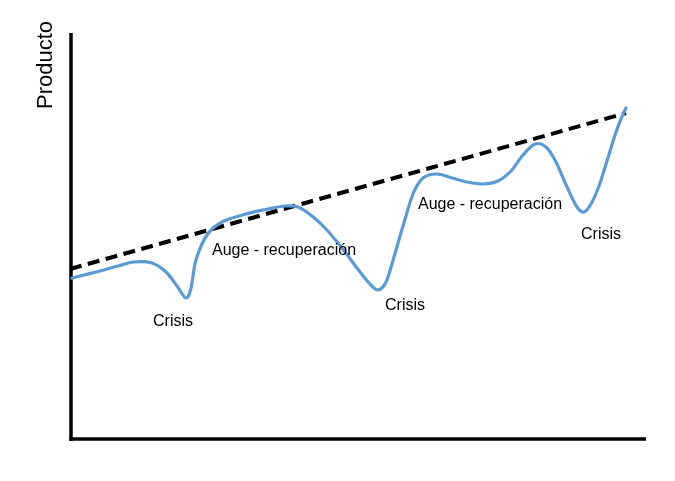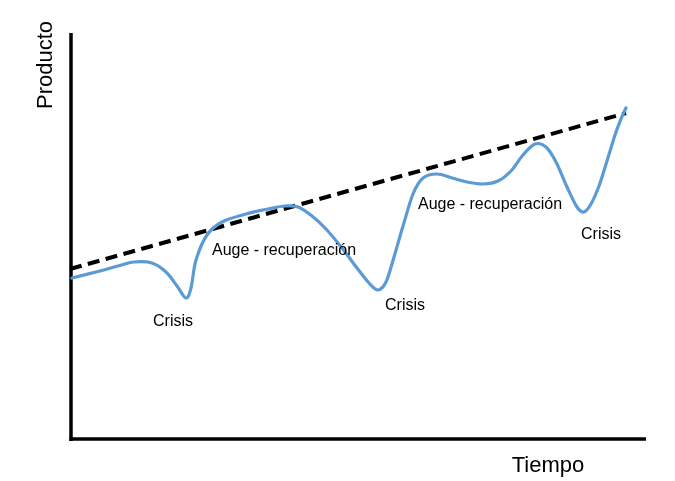--- a/index.html
+++ b/index.html
@@ -51,14 +51,13 @@
     <g id="annotations">
         <text x="173" y="326" text-anchor="middle" font-size="16" class="annotation-text">Crisis</text>
         <text x="284" y="255" text-anchor="middle" font-size="16" class="annotation-text">Auge - recuperación</text>
         <text x="405" y="310" text-anchor="middle" font-size="16" class="annotation-text">Crisis</text>
         <text x="490" y="209" text-anchor="middle" font-size="16" class="annotation-text">Auge - recuperación</text>
         <text x="601" y="239" text-anchor="middle" font-size="16" class="annotation-text">Crisis</text>
       </g>
   </svg>
 
   <div class="axis-label y" style="left: 45px; top: 65px; font-size: 22px;">Producto</div>
-  <div class="axis-label x" style="left: 548px; top: 454px; font-size: 22px;">Tiempo</div>
 </div>
 
 </body></html>

